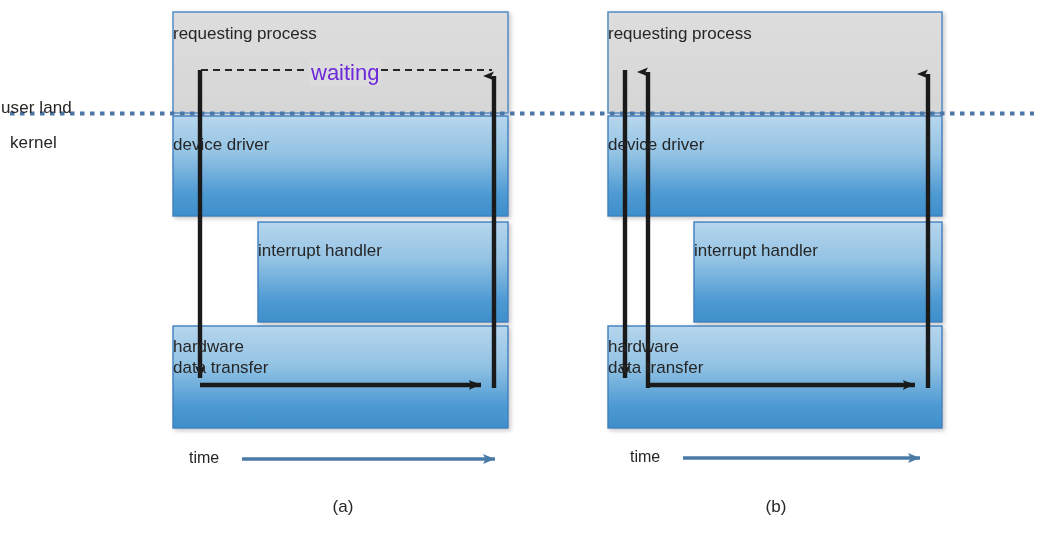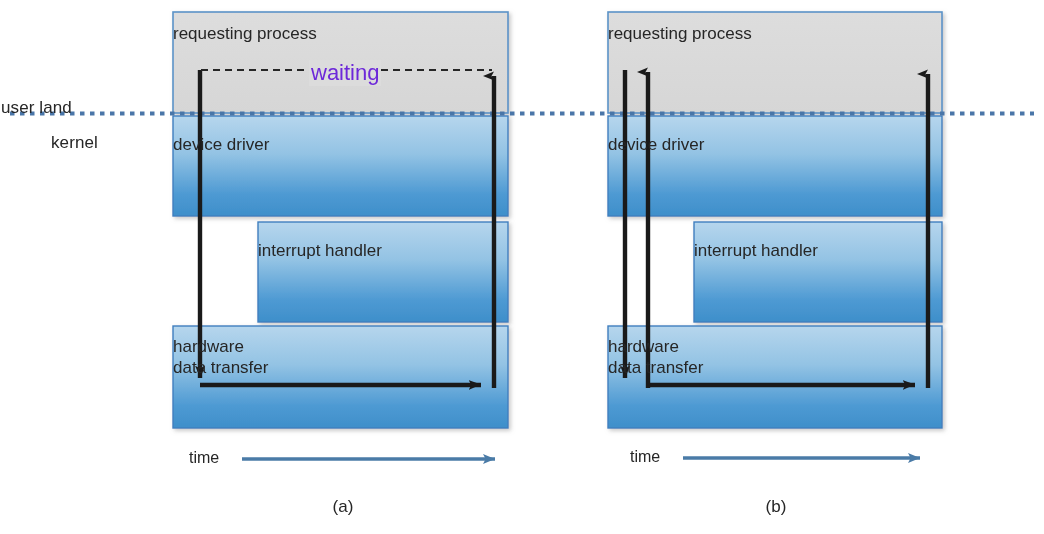--- a/index.html
+++ b/index.html
@@ -130,21 +130,21 @@
       <path d="M650,385 L915,385" stroke="#1a1a1a" stroke-width="4.4" fill="none" marker-end="url(#blackArrowEnd)"></path>
 
       <path d="M928,388 L928,74" stroke="#1a1a1a" stroke-width="4.4" fill="none" marker-end="url(#blackArrowUp)"></path>
     </g>
 
     <path d="M242,459 L495,459" stroke="#4a7ba7" stroke-width="3.4" fill="none" marker-end="url(#blueArrowEnd)"></path>
     <path d="M683,458 L920,458" stroke="#4a7ba7" stroke-width="3.4" fill="none" marker-end="url(#blueArrowEnd)"></path>
   </svg>
 
   <div class="boundary-label" style="left:1px; top:79px;margin-top:19px;">user land</div>
-  <div class="boundary-label" style="left:10px; top:133px;margin-left:41px;">kernel</div>
+  <div class="boundary-label" style="left:10px; top:133px;">kernel</div>
 
   <div class="box-label" style="left:173px; top:23px; width:335px;">requesting process</div>
 
   <div class="waiting-label" style="left:309px; top:60px;">waiting</div>
 
   <div class="box-label" style="left:173px; top:134px; width:335px;">device driver</div>
 
   <div class="box-label" style="left:258px; top:240px; width:250px;">interrupt handler</div>
 
   <div class="box-label" style="left:173px; top:336px; width:335px;">hardware</div>

